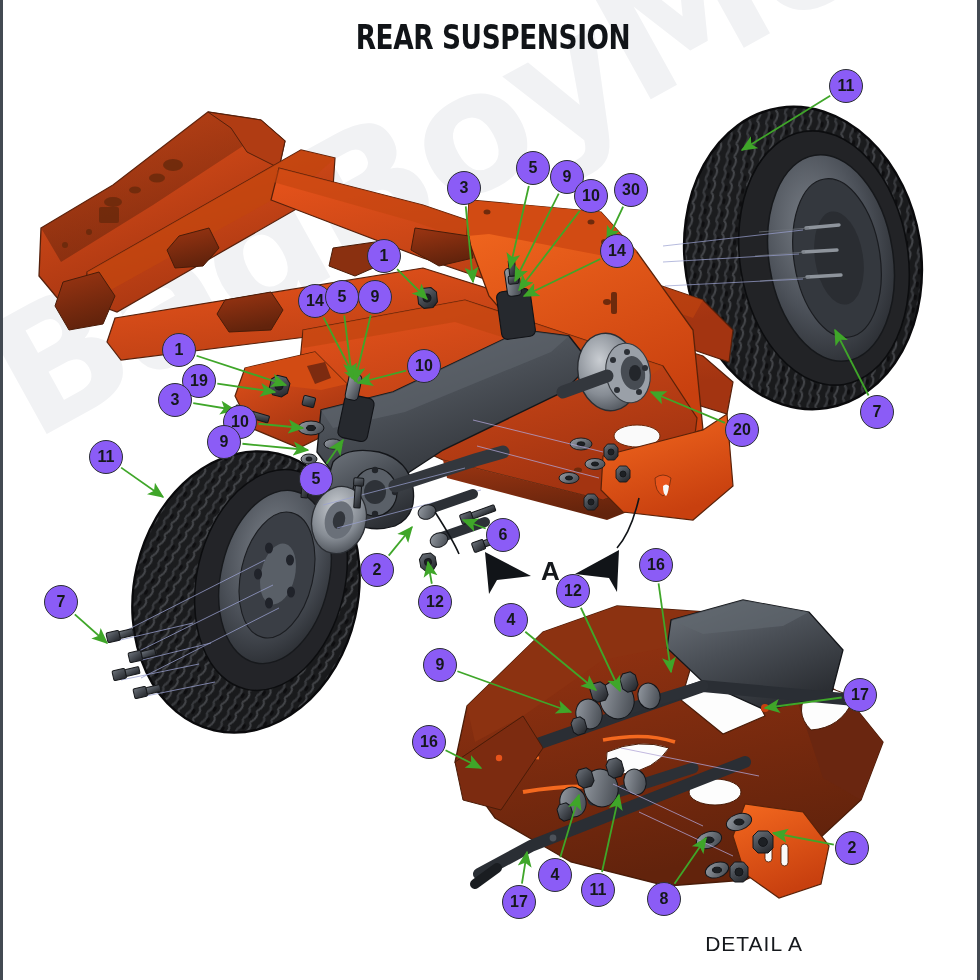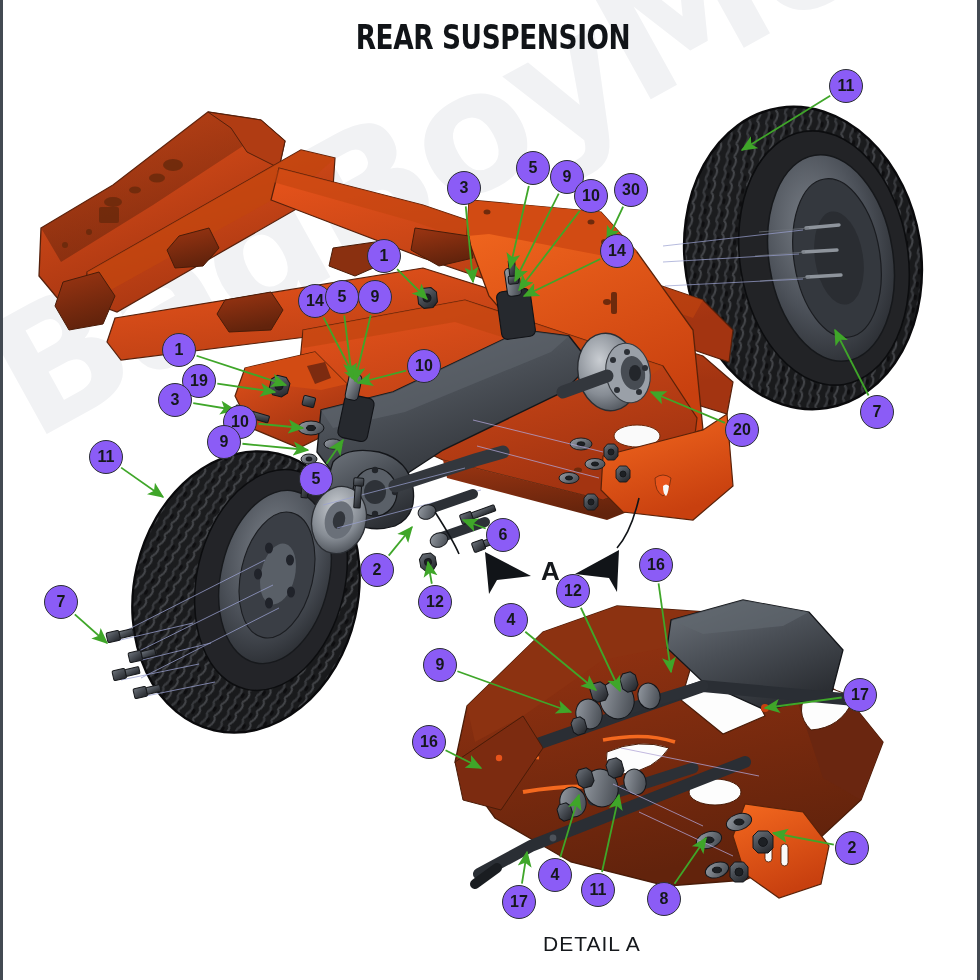--- a/index.html
+++ b/index.html
@@ -15,21 +15,21 @@
              font-family:"DejaVu Sans",sans-serif;font-weight:bold;
              font-size:168px;letter-spacing:-4px;color:#f1f2f4;
              white-space:nowrap;user-select:none;pointer-events:none;}
 
   
   #title{position:absolute;left:0;top:18px;width:980px;text-align:center;
          font-family:"DejaVu Sans",sans-serif;font-weight:bold;font-size:33px;
          letter-spacing:-0.5px;color:#111418;
          transform:scaleX(.80);transform-origin:50% 50%;}
   #detail-caption{position:absolute;left:540px;top:932px;width:260px;
-         text-align:left;font-size:21px;color:#15181c;letter-spacing:1px;}
+         text-align:right;font-size:21px;color:#15181c;letter-spacing:1px;}
   .sec-letter{position:absolute;font-size:26px;font-weight:bold;color:#15181c;
               font-family:"Liberation Sans",sans-serif;}
 
   
   #art{position:absolute;left:0;top:0;width:980px;height:980px;}
 
   
   .callout{position:absolute;width:34px;height:34px;border-radius:50%;
            background:#8b5cf6;border:1.7px solid #2b2f34;
            display:flex;align-items:center;justify-content:center;

